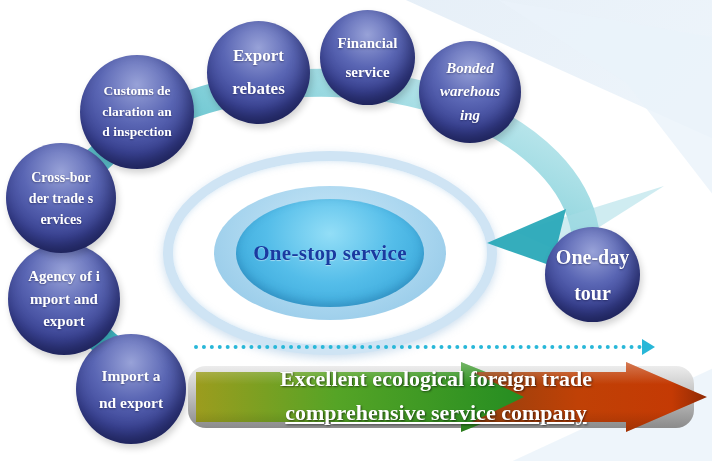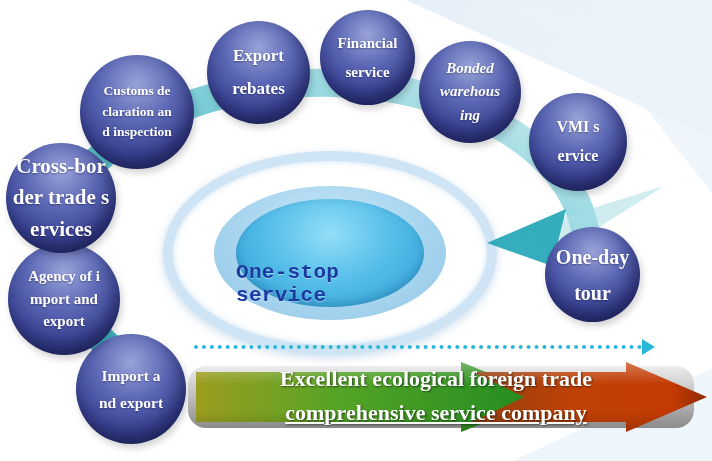--- a/index.html
+++ b/index.html
@@ -35,23 +35,22 @@
     position:absolute; z-index:2;
     left:214px; top:186px; width:232px; height:134px;
     border-radius:50%;
     background:radial-gradient(ellipse at 50% 38%, #cde9f8 0%, #a6d4ee 60%, #8cc3e4 100%);
   }
   .ring-inner {
     position:absolute; z-index:2;
     left:236px; top:199px; width:188px; height:108px;
     border-radius:50%;
     background:radial-gradient(ellipse at 50% 32%, #93def7 0%, #54bde9 48%, #2f9fd4 100%);
-    display:flex; align-items:flex-end; justify-content:center;
+    display:flex; align-items:center; justify-content:center;
     box-shadow:inset 0 -4px 10px rgba(20,90,140,.35);
-    font-family:Liberation Mono, monospace;
   }
   .center-label {
     color:#1a3aa0; font-weight:bold; font-size:21px; letter-spacing:.3px;
     text-shadow:0 1px 1px rgba(255,255,255,.45);
   }
 
   
   .sphere {
     position:absolute; z-index:4;
     border-radius:50%;
@@ -119,21 +118,21 @@
     <span>Import a</span>
     <span>nd export</span>
   </div>
 
   <div class="sphere" style="left:8px;top:243px;width:112px;height:112px;font-size:15px;line-height:1.5;">
     <span>Agency of i</span>
     <span>mport and</span>
     <span>export</span>
   </div>
 
-  <div class="sphere" style="left:6px;top:143px;width:110px;height:110px;font-size:21px;line-height:1.5;">
+  <div class="sphere" style="left:6px;top:143px;width:110px;height:110px;font-size:14px;line-height:1.5;">
     <span>Cross-bor</span>
     <span>der trade s</span>
     <span>ervices</span>
   </div>
 
   <div class="sphere" style="left:80px;top:55px;width:114px;height:114px;font-size:13.5px;line-height:1.55;">
     <span>Customs de</span>
     <span>claration an</span>
     <span>d inspection</span>
   </div>
@@ -147,24 +146,20 @@
     <span>Financial</span>
     <span>service</span>
   </div>
 
   <div class="sphere" style="left:419px;top:41px;width:102px;height:102px;font-size:15px;line-height:1.55;font-style:italic;">
     <span>Bonded</span>
     <span>warehous</span>
     <span>ing</span>
   </div>
 
-  <div class="sphere" style="left:529px;top:93px;width:98px;height:98px;font-size:16px;line-height:1.8;">
-    <span>VMI s</span>
-    <span>ervice</span>
-  </div>
 
   <div class="sphere" style="left:545px;top:227px;width:95px;height:95px;font-size:20px;line-height:1.8;">
     <span>One-day</span>
     <span>tour</span>
   </div>
 
   <div class="banner">
     <div class="dotted-line"></div>
     <div class="dotted-arrowhead"></div>
 

